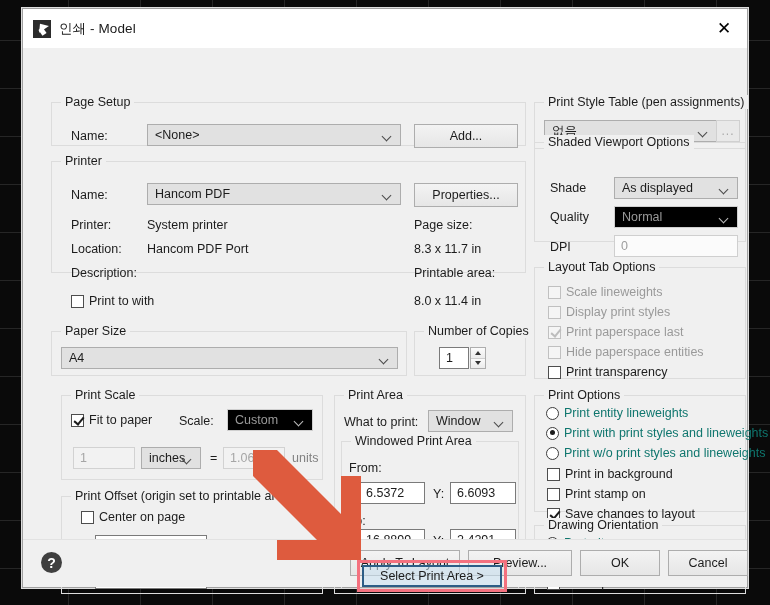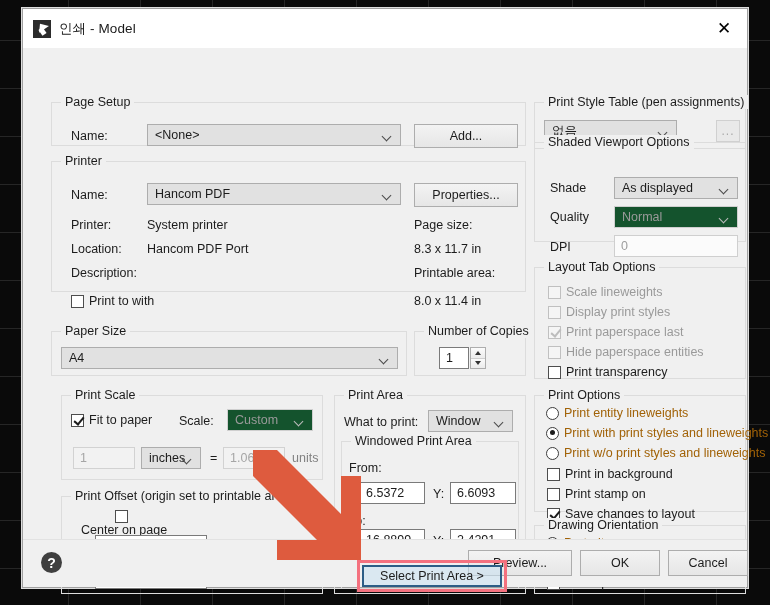--- a/index.html
+++ b/index.html
@@ -130,21 +130,21 @@
     width: 9px; height: 5px;
   }
   .combo .chev::before {
     content: "";
     position: absolute; left: 0; top: 0;
     width: 6px; height: 6px;
     border-left: 1.6px solid #4a4a4a;
     border-bottom: 1.6px solid #4a4a4a;
     transform: rotate(-45deg);
   }
-  .combo.disabled { background: #14532d; color: #9a9a9a; border-color: #cfcfcf; }
+  .combo.disabled { background: #000000; color: #9a9a9a; border-color: #cfcfcf; }
   .combo.disabled .chev::before { border-color: #bcbcbc; }
 
   .textbox {
     position: absolute;
     height: 22px;
     background: #ffffff;
     border: 1px solid #7a7a7a;
     display: flex; align-items: center;
     font-size: 12.5px;
     color: #1c1c1c;
@@ -191,21 +191,21 @@
     transform: rotate(40deg);
   }
   .chk.disabled { color: #9a9a9a; }
   .chk.disabled .box { border-color: #c0c0c0; background: #f5f5f5; }
   .chk.disabled.checked .box::after { border-color: #bdbdbd; }
 
   
   .rad {
     position: absolute;
     display: flex; align-items: center;
-    font-size: 12.5px; color: #a16207;
+    font-size: 12.5px; color: #0f766e;
     cursor: default;
     white-space: nowrap;
     text-align: right;
   }
   .rad .circ {
     width: 13px; height: 13px;
     border: 1.4px solid #3d3d3d;
     border-radius: 50%;
     background: #fff;
     margin-right: 5px;
@@ -341,21 +341,21 @@
     </div>
     <span class="lbl" style="left:48px; top:81px;">Name:</span>
     <div class="combo" style="left:124px; top:76px; width:254px;">
       <span>&lt;None&gt;</span>
       <span class="chev"></span>
     </div>
     <div class="btn" style="left:391px; top:76px; width:104px;">
       <span>Add...</span>
     </div>
 
-    <div class="group" style="left:28px; top:113px; width:475px; height:131px;">
+    <div class="group" style="left:28px; top:113px; width:475px; height:112px;">
       <span class="legend">Printer</span>
     </div>
     <span class="lbl" style="left:48px; top:140px;">Name:</span>
     <div class="combo" style="left:124px; top:135px; width:254px;">
       <span>Hancom PDF</span>
       <span class="chev"></span>
     </div>
     <div class="btn" style="left:391px; top:135px; width:104px;">
       <span>Properties...</span>
     </div>
@@ -417,21 +417,21 @@
     </div>
     <span class="lbl" style="left:187px; top:403px;">=</span>
     <div class="textbox disabled" style="left:200px; top:399px; width:62px;">
       <span>1.0645</span>
     </div>
     <span class="lbl dim" style="left:269px; top:403px;">units</span>
 
     <div class="group" style="left:38px; top:448px; width:262px; height:98px;">
       <span class="legend">Print Offset (origin set to printable area)</span>
     </div>
-    <div class="chk" style="left:58px; top:462px;flex-direction:column;">
+    <div class="chk" style="left:58px; top:462px;">
       <span class="box"></span>
       <span>Center on page</span>
     </div>
     <span class="lbl" style="left:48px; top:492px;">X:</span>
     <div class="textbox" style="left:72px; top:487px; width:112px;">
       <span>0.0000</span>
     </div>
     <span class="lbl" style="left:192px; top:492px;">inch</span>
     <span class="lbl" style="left:48px; top:524px;">Y:</span>
     <div class="textbox" style="left:72px; top:519px; width:112px;">
@@ -467,21 +467,21 @@
       <span>16.8899</span>
     </div>
     <span class="lbl" style="left:410px; top:486px;">Y:</span>
     <div class="textbox" style="left:427px; top:481px; width:66px;">
       <span>2.4291</span>
     </div>
 
     <div class="group" style="left:511px; top:54px; width:212px; height:47px;">
       <span class="legend">Print Style Table (pen assignments)</span>
     </div>
-    <div class="combo" style="left:521px; top:72px; width:133px;">
+    <div class="combo" style="left:521px; top:72px; width:173px;">
       <span>없음</span>
       <span class="chev"></span>
     </div>
     <div class="ellipsis-btn" style="left:693px; top:72px;">
       <span>...</span>
     </div>
 
     <div class="group" style="left:511px; top:94px; width:212px; height:100px;">
       <span class="legend">Shaded Viewport Options</span>
     </div>
@@ -577,20 +577,23 @@
     <div id="select-print-area-btn">
       <span>Select Print Area &gt;</span>
     </div>
 
   </div>
 
   <div id="footer">
     <div id="help-btn">
       <span>?</span>
     </div>
+    <div class="btn" style="left:327px; width:110px;">
+      <span>Apply To Layout</span>
+    </div>
     <div class="btn" style="left:445px; width:104px;">
       <span>Preview...</span>
     </div>
     <div class="btn" style="left:557px; width:80px;">
       <span>OK</span>
     </div>
     <div class="btn" style="left:645px; width:80px;">
       <span>Cancel</span>
     </div>
   </div>

